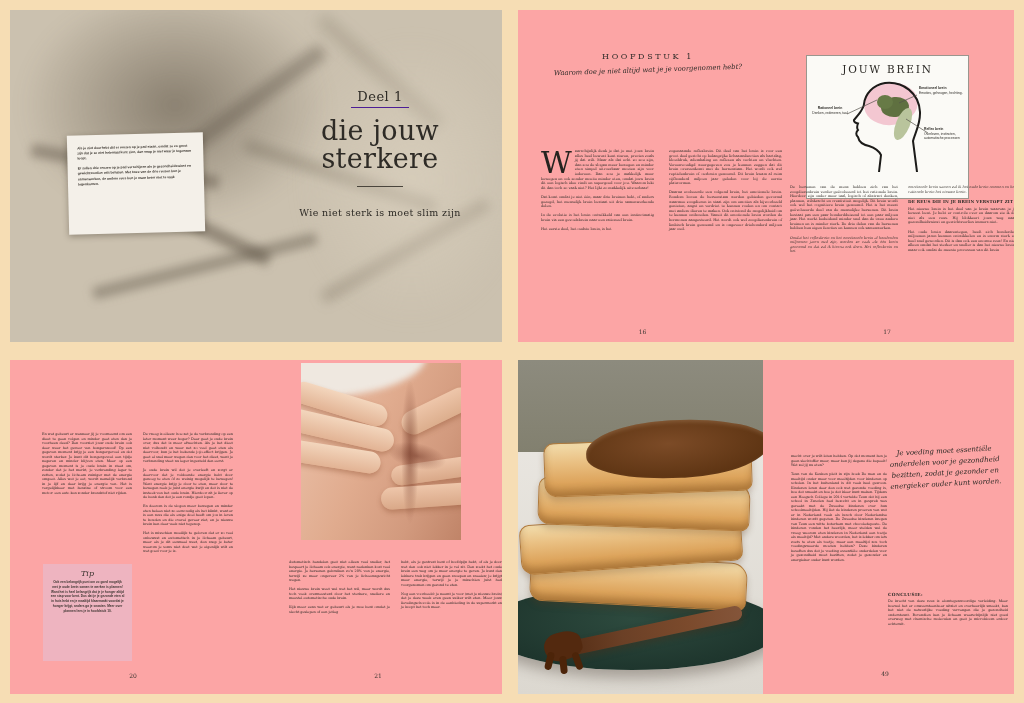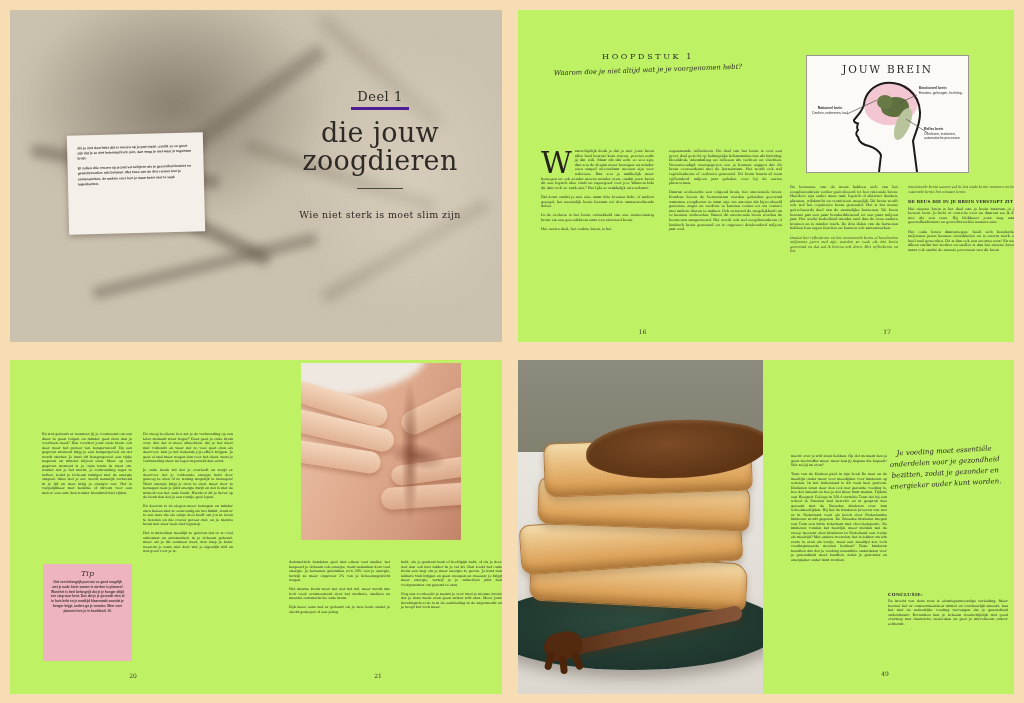--- a/index.html
+++ b/index.html
@@ -1,44 +1,44 @@
 <!DOCTYPE html>
 <html><head>
 <meta charset="utf-8">
 <style>
   html,body{margin:0;padding:0;}
   body{width:1024px;height:703px;position:relative;background:#f6ddb4;font-family:"DejaVu Serif",serif;overflow:hidden;}
   .quad{position:absolute;overflow:hidden;}
-  .cream{background:#bef264;}
+  .cream{background:#fca5a5;}
   
   #q1{left:10px;top:10px;width:492px;height:332px;background:#cbc1af;}
   .blob,.streak{position:absolute;pointer-events:none;}
   .opener-block{position:absolute;left:268px;top:76px;width:204px;text-align:center;color:#2e2b26;}
-  .opener-kicker{font-size:13px;display:inline-block;border-bottom:3px solid #4c1d95;padding:0 6px 3px;letter-spacing:.5px;}
+  .opener-kicker{font-size:13px;display:inline-block;border-bottom:1px solid #4c1d95;padding:0 6px 3px;letter-spacing:.5px;}
   .opener-title{font-size:27px;line-height:1.04;margin-top:9px;font-weight:400;letter-spacing:.3px;}
   .opener-divider{width:46px;border-bottom:1px solid #4a453c;margin:13px auto 8px;}
   .opener-subtitle{font-size:9.5px;letter-spacing:.4px;margin-top:20px;}
   .note-card{position:absolute;left:58px;top:124px;width:136px;height:99px;background:#f4f0e9;transform:rotate(-1.4deg);box-shadow:0 2px 6px rgba(40,32,20,.35);padding:11px 10px;box-sizing:border-box;}
   .note-card p{margin:0 0 5px;font-family:"Liberation Sans",sans-serif;font-weight:bold;font-size:3.4px;line-height:1.5;color:#39342e;}
   
   .col{position:absolute;text-align:justify;color:#2f2c28;}
   .col p{margin:0 0 4.5px;}
   .fs-q2{font-size:3.5px;line-height:1.32;}
   .fs-q3{font-size:3.4px;line-height:1.33;}
   .italic{font-style:italic;}
   .colhead{font-weight:bold;font-size:4.1px;letter-spacing:.2px;margin:1px 0 2.5px !important;text-align:left;}
   .dropcap{float:left;font-size:30px;line-height:23px;padding:2px 3px 0 0;color:#26231f;}
   .pagenum{position:absolute;font-size:6px;color:#3a3631;text-align:center;}
   
   #q2{left:518px;top:10px;width:496px;height:332px;}
   .ch-header{position:absolute;left:28px;top:42px;width:204px;text-align:center;color:#2e2b28;}
   .ch-kicker{font-size:8px;letter-spacing:2.6px;}
   .ch-title{font-size:17px;letter-spacing:2.5px;margin-top:2px;}
   .ch-script{font-style:italic;font-size:6.8px;line-height:1.35;margin-top:5px;transform:rotate(-2deg);}
-  .diagram{position:absolute;left:288px;top:45px;width:163px;height:118px;background:#fbfaf6;border:1px solid #9a968e;box-sizing:border-box;}
+  .diagram{position:absolute;left:288px;top:45px;width:163px;height:144px;background:#fbfaf6;border:1px solid #9a968e;box-sizing:border-box;}
   .diagram-title{position:absolute;left:0;top:7px;width:100%;text-align:center;font-size:10.5px;letter-spacing:1.8px;color:#2c2a26;}
   .dlabel{position:absolute;font-family:"Liberation Sans",sans-serif;font-size:3.3px;line-height:1.35;color:#2c2a26;}
   .dlabel b{display:block;font-size:3.4px;}
   
   #q3{left:10px;top:360px;width:492px;height:334px;}
   .tipbox{position:absolute;left:33px;top:204px;width:89px;height:97px;background:#eeb4c0;box-sizing:border-box;padding:5px 7px;text-align:center;color:#3c3430;}
   .tip-title{font-style:italic;font-size:8px;margin-bottom:2px;}
   .tipbox .tip-text{font-family:"Liberation Sans",sans-serif;font-weight:bold;font-size:3.2px;line-height:1.5;}
   .photo{position:absolute;overflow:hidden;}
   
@@ -77,21 +77,21 @@
 
   <div class="note-card">
     <p>Als je niet doorhebt dat er reuzen op je pad staan, omdat ze zo groot zijn dat je ze niet helemaal kunt zien, dan snap je niet waar je tegenaan loopt.</p>
     <p>Er zullen drie reuzen op je pad verschijnen als je gezondheidswinst en gewichtsverlies wilt behalen. Met twee van de drie reuzen kun je samenwerken, de andere reus kun je maar beter niet te vaak tegenkomen.</p>
   </div>
 
   <div class="opener-block">
     <div class="opener-kicker">Deel 1</div>
     <div class="opener-title">
       <div>die jouw</div>
-      <div>zoogdieren</div>
+      <div>sterkere</div>
     </div>
     <div class="opener-divider"></div>
     <div class="opener-subtitle">Wie niet sterk is moet slim zijn</div>
   </div>
 </section>
 
 <section class="quad cream" id="q2">
   <div class="ch-header">
     <div class="ch-kicker">HOOFDSTUK 1</div>
     <div class="ch-script">Waarom doe je niet altijd wat je je voorgenomen hebt?</div>

